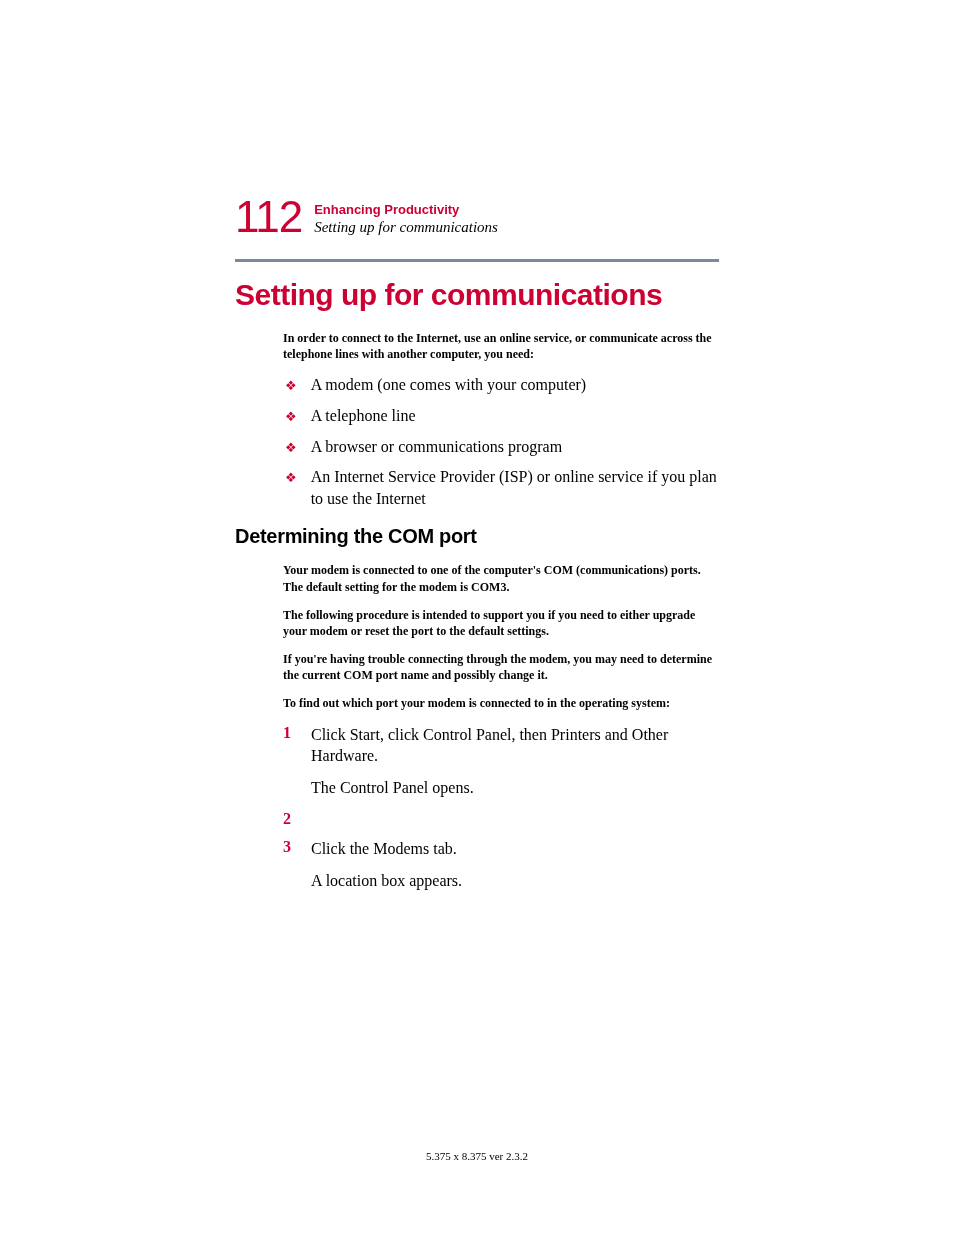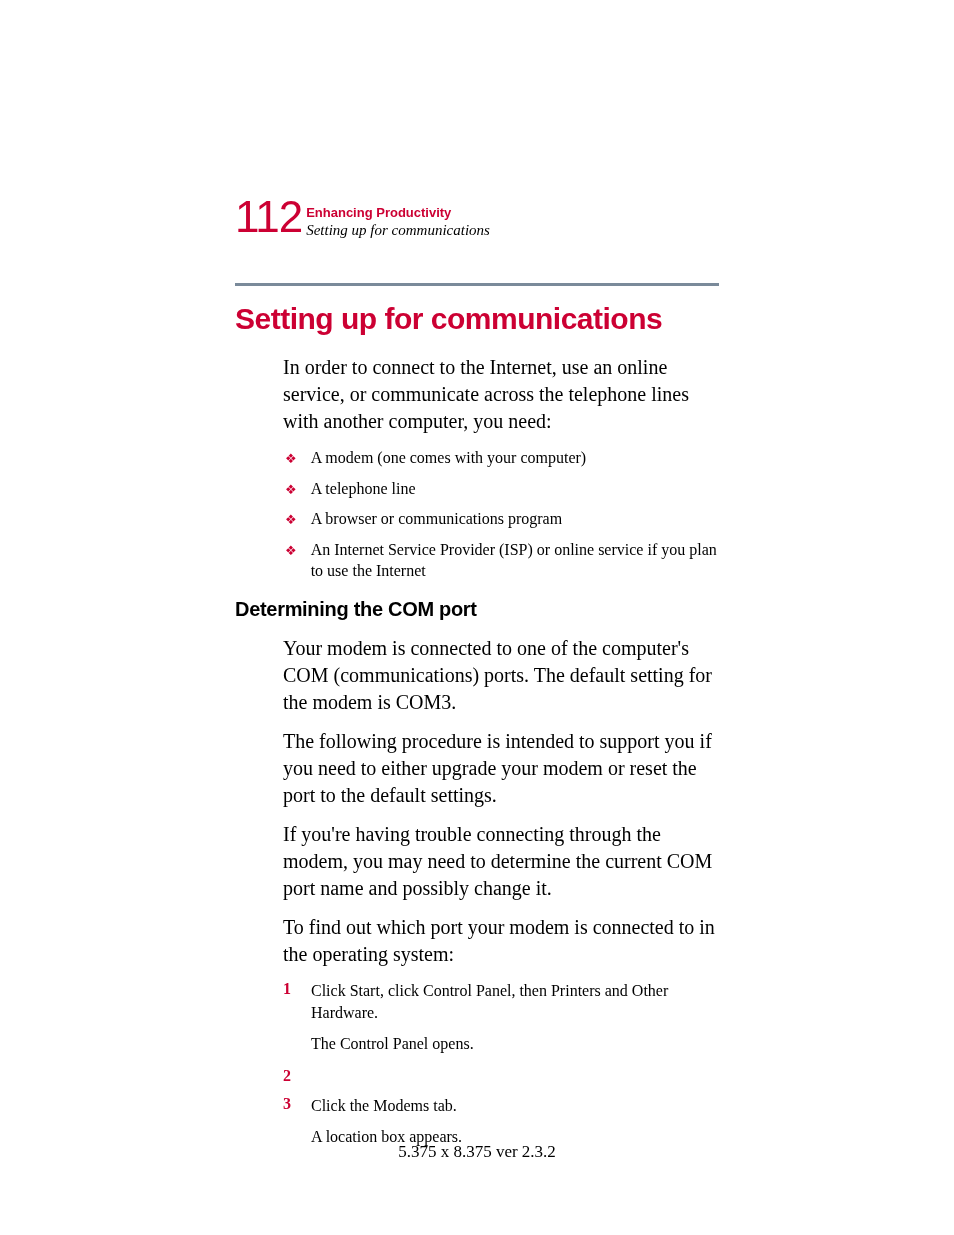--- a/index.html
+++ b/index.html
@@ -13,23 +13,23 @@
       height: 1235px;
       font-family: Georgia, 'Times New Roman', serif;
       color: #000;
       position: relative;
     }
     .page {
       padding: 195px 235px 0 235px;
     }
     .header-row {
       display: flex;
-      align-items: flex-end;
-      gap: 4px;
-      margin-bottom: 44px;
+      align-items: center;
+      gap: 12px;
+      margin-bottom: 20px;
     }
     .page-number {
       font-family: 'Arial Narrow', Arial, sans-serif;
       font-size: 44px;
       font-weight: 400;
       color: #cc0033;
       line-height: 1;
       letter-spacing: -1px;
       font-stretch: condensed;
     }
@@ -61,23 +61,24 @@
       font-size: 30px;
       font-weight: bold;
       color: #cc0033;
       letter-spacing: -0.5px;
       margin-bottom: 18px;
     }
     .body-container {
       padding-left: 48px;
     }
     .para {
-      font-size: 20px;
+      font-size: 12px;
       line-height: 1.35;
       margin-bottom: 12px;
+      font-weight: bold;
     }
     .bullet-list {
       list-style: none;
       margin-bottom: 16px;
     }
     .bullet-list li {
       display: flex;
       align-items: flex-start;
       font-size: 16px;
       line-height: 1.35;
@@ -124,21 +125,21 @@
       line-height: 1.35;
       margin-left: 28px;
       margin-bottom: 12px;
     }
     .footer {
       position: absolute;
       bottom: 73px;
       left: 0;
       right: 0;
       text-align: center;
-      font-size: 17px;
+      font-size: 11px;
       font-family: Georgia, 'Times New Roman', serif;
     }
     .bold {
       font-weight: normal;
     }
   </style>
 </head>
 <body>
 
 <div class="page">

